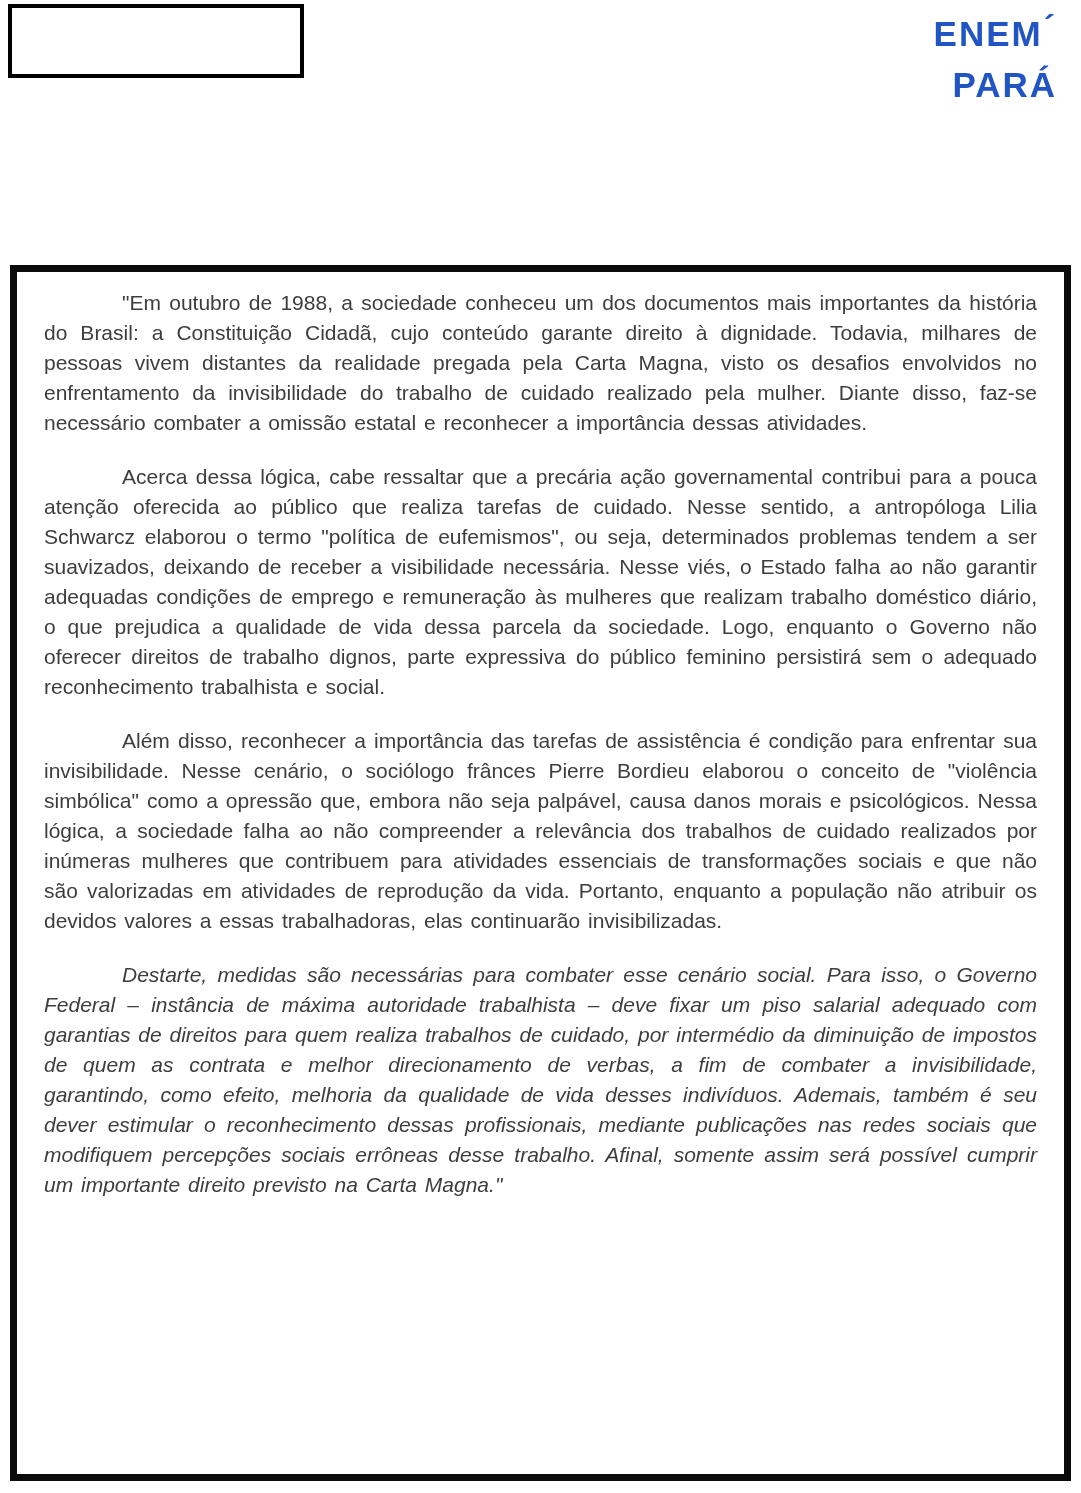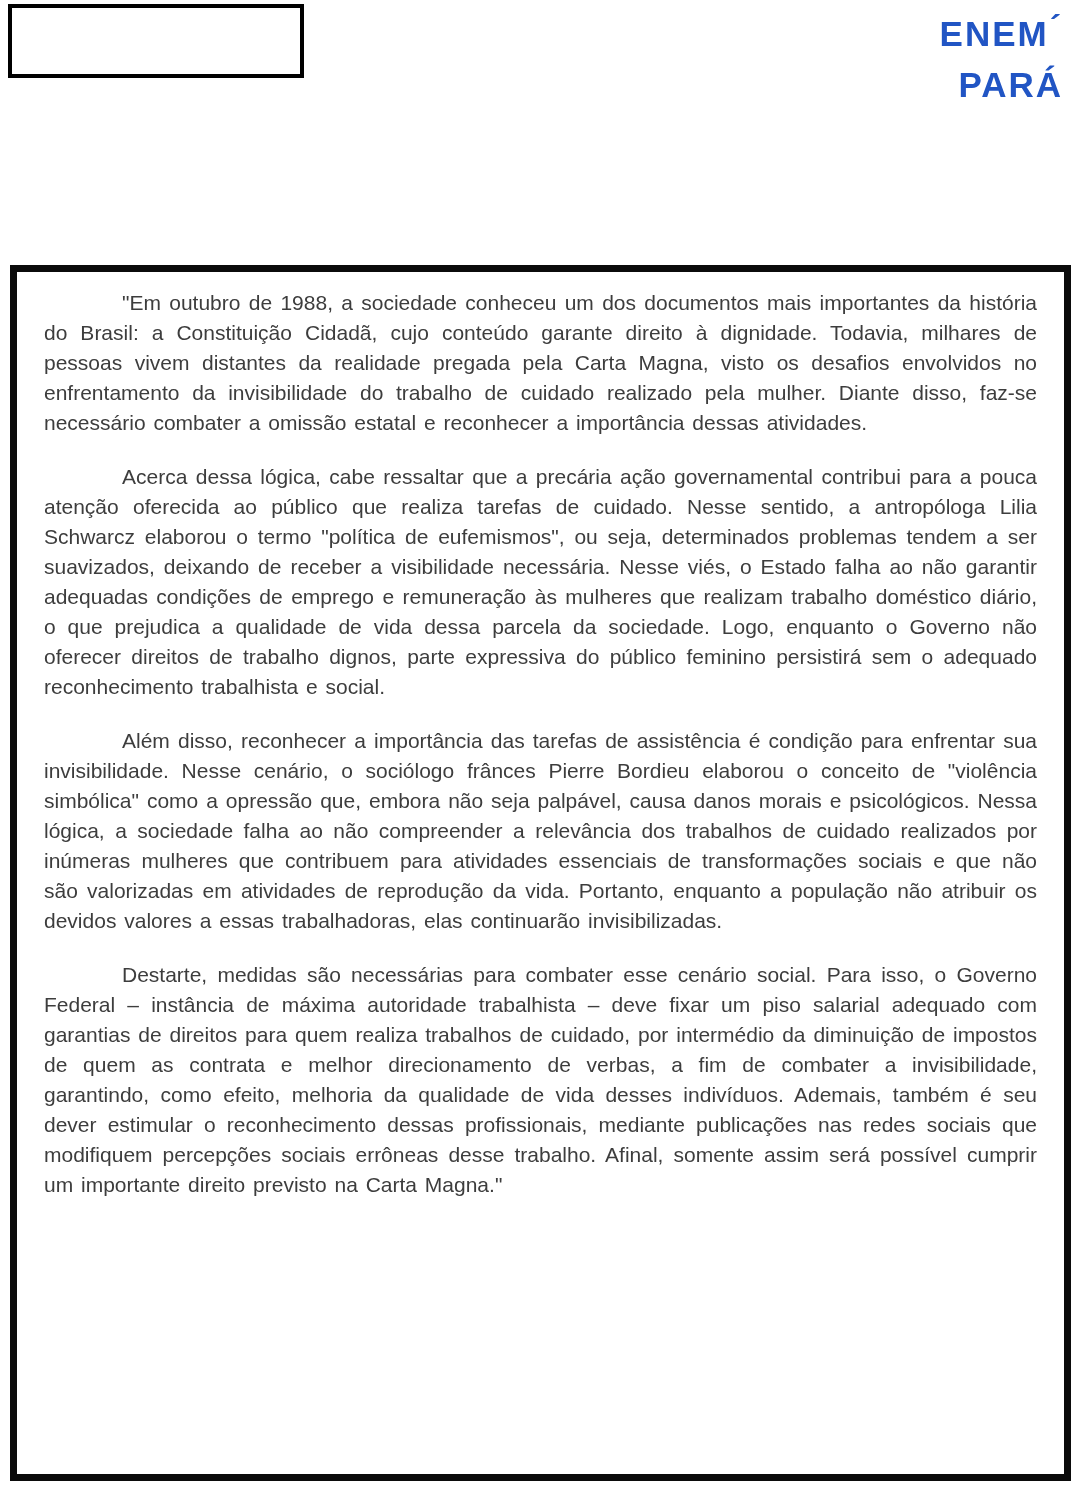--- a/index.html
+++ b/index.html
@@ -17,21 +17,21 @@
     left: 8px;
     top: 4px;
     width: 296px;
     height: 74px;
     border: 4px solid #000000;
     background: #ffffff;
   }
 
   .logo {
     position: absolute;
-    right: 18px;
+    right: 24px;
     top: 16px;
     text-align: right;
     font-weight: bold;
     line-height: 1.0;
     letter-spacing: 2px;
     user-select: none;
   }
   .logo-row1 { white-space: nowrap; }
   .logo-text {
     font-size: 35px;
@@ -58,21 +58,21 @@
   }
   .essay-box p {
     font-size: 21px;
     line-height: 30px;
     color: #3d3d3d;
     text-align: justify;
     text-indent: 78px;
     margin-bottom: 24px;
     word-spacing: 2px;
   }
-  .essay-box p:last-child { margin-bottom: 16px; }
+  .essay-box p:last-child { margin-bottom: 16px; font-style: italic; }
 </style>
 </head>
 <body>
 
 <div class="name-box"></div>
 
 <div class="logo" id="logo" style="color: rgb(33, 85, 196);">
   <div class="logo-row1"><span class="logo-text">ENEM</span><span class="logo-accent">´</span></div>
   <div class="logo-row2 logo-text">PARÁ</div>
 </div>

